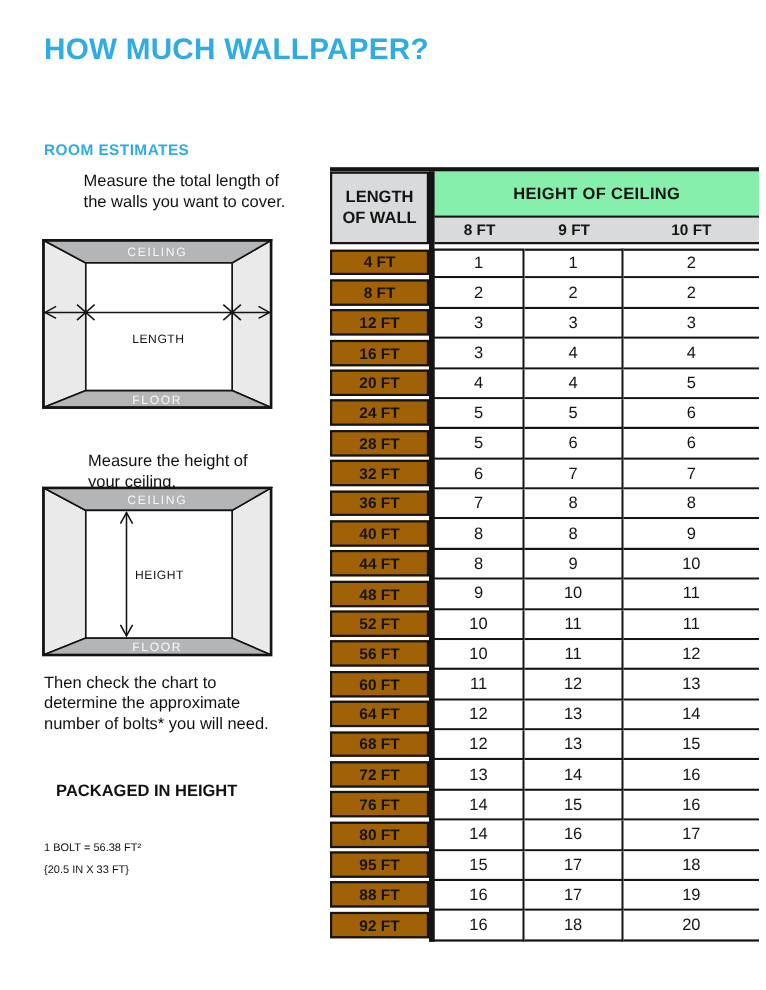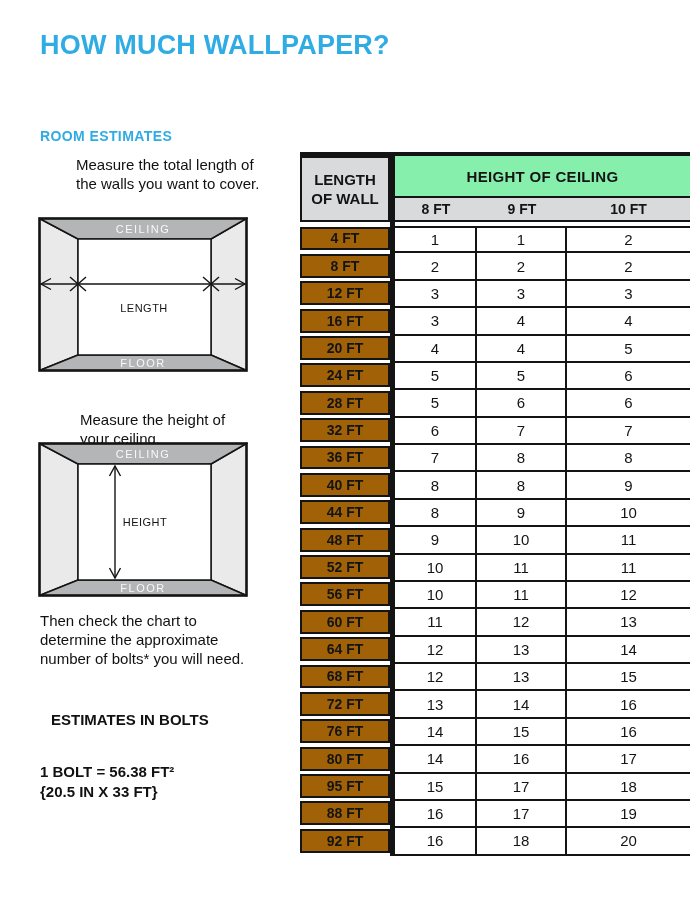--- a/index.html
+++ b/index.html
@@ -14,21 +14,21 @@
   .para { font-size:15px; line-height:19px; white-space:pre-line; color:#111; }
   .para1 { left:40px; top:155px;margin-left:36px; }
   .para2 { left:40px; top:410px;margin-left:40px; }
   .para3 { left:40px; top:611px; }
 
   .diagram1 { left:38px; top:217px; }
   .diagram2 { left:38px; top:442px; }
 
   .note { left:40px; top:710px; font-size:15px; font-weight:bold; line-height:20px; color:#111; }
   .note .indent { padding-left:11px; }
-  .boltinfo { left:40px; top:762px; font-size:15px; font-weight:bold; line-height:20px; color:#111; }
+  .boltinfo { left:40px; top:762px; font-size:10px; font-weight:normal; line-height:20px; color:#111; }
 
   .table-heading { left:300px; top:128px; width:390px; text-align:center; font-size:14px; font-weight:bold; color:#2FACE3; letter-spacing:0.4px; }
 
   .bolt-table { left:300px; top:152px; width:390px; height:704px; }
   .bolt-table * { box-sizing:border-box; }
   .tb-top { height:4px; background:#141414; }
   .tb-divider { position:absolute; left:90px; top:4px; width:5px; height:700px; background:#141414; }
   .tb-header { display:flex; height:66px; }
   .tb-corner { width:90px; border:2px solid #141414; background:#D9DADB; display:flex; align-items:center; justify-content:center; text-align:center; font-size:15px; font-weight:bold; line-height:19px; white-space:pre-line; }
   .tb-right { width:300px; border-left:5px solid #141414; }
@@ -97,21 +97,21 @@
       <path d="M71.5,126 77,136 82.5,126"></path>
     </g>
     <text x="107" y="84" text-anchor="middle" font-size="11" letter-spacing="0.5" fill="#141414">HEIGHT</text>
   </svg>
 
   <div class="abs para para3">Then check the chart to
 determine the approximate
 number of bolts* you will need.</div>
 
   <div class="abs note">
-    <div class="indent">ESTIMATES IN BOLTS</div>
+    <div class="indent">PACKAGED IN HEIGHT</div>
   </div>
 
   <div class="abs boltinfo">
     <div>1 BOLT = 56.38 FT²</div>
     <div>{20.5 IN X 33 FT}</div>
   </div>
 
 
   <div class="abs bolt-table">
     <div class="tb-top"></div>

